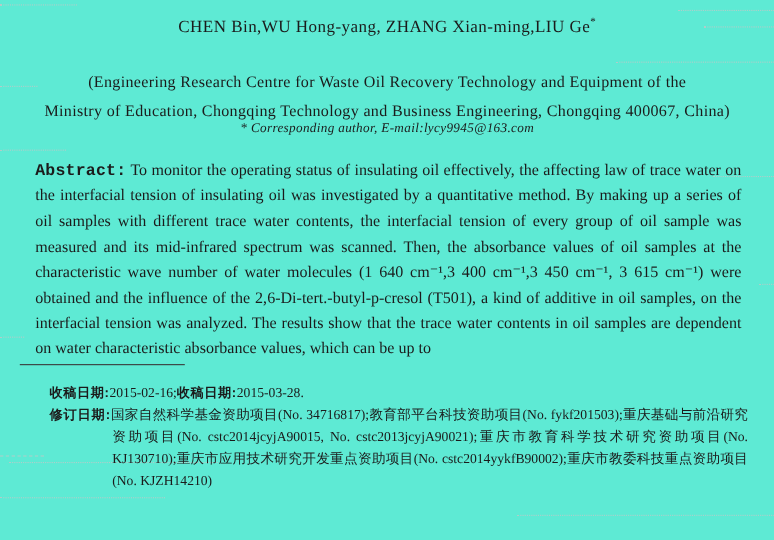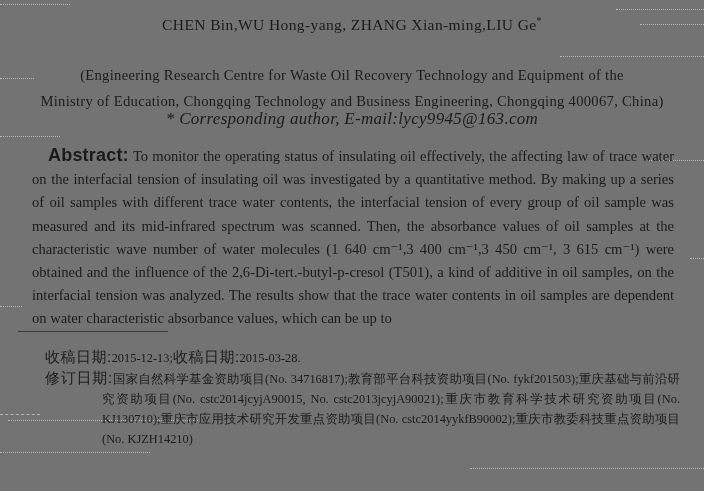--- a/index.html
+++ b/index.html
@@ -1,57 +1,57 @@
 <!DOCTYPE html>
 <html><head>
 <meta charset="utf-8">
 <style>
   html,body { margin:0; padding:0; background:#e8e8e8; }
   .page {
     position:relative; width:704px; height:491px; margin:0 auto;
-    background:#737373; color:#1b1b1b; overflow:hidden;
+    background:#5eead4; color:#1b1b1b; overflow:hidden;
     font-family:"Liberation Serif","DejaVu Serif",serif;
   }
   
   .author-line {
     position:absolute; top:15px; left:0; right:0;
     text-align:center; font-size:15.5px; letter-spacing:0.4px; white-space:nowrap;
   }
   .author-line sup { font-size:10px; }
   .affiliation {
     position:absolute; top:62px; left:20px; right:20px;
     text-align:center; font-size:14.6px; line-height:26px;
     letter-spacing:0.3px;
   }
   .corresponding {
     position:absolute; top:109px; left:0; right:0;
-    text-align:center; font-style:italic; font-size:17px; letter-spacing:0.3px;
+    text-align:center; font-style:italic; font-size:12px; letter-spacing:0.3px;
   }
   
   .abstract {
     position:absolute; top:144px; left:32px; right:30px;
     font-size:14.6px; line-height:23.2px; text-align:justify;
   }
   .abstract .abs-label {
-    font-weight:bold; font-family:Liberation Sans, sans-serif;
-    font-size:18px; letter-spacing:0.2px;margin-left:16px;
+    font-weight:bold; font-family:Liberation Mono, monospace;
+    font-size:15px; letter-spacing:0.2px;
   }
   
   .footnote-rule {
     position:absolute; top:331px; left:18px; width:150px; height:0;
     border-top:1.6px solid #3a3a3a;
   }
   .footnotes {
     position:absolute; top:347px; left:45px; right:24px;
     font-size:12.4px; line-height:20px;
   }
   .footnotes p { margin:0; }
   .cjk-label {
-    font-weight:normal; font-family:"Liberation Sans","DejaVu Sans",sans-serif;
-    font-size:15px; letter-spacing:0.5px;margin-top:36px;
+    font-weight:bold; font-family:"Liberation Sans","DejaVu Sans",sans-serif;
+    font-size:12px; letter-spacing:0.5px;margin-top:36px;
   }
   .hang { padding-left:57px; text-indent:-57px; text-align:justify; }
   
   .art { position:absolute; height:0; border-top:1px dotted #c6c6c6; opacity:.8; }
 </style>
 </head>
 <body>
 
 <div class="page">
 
@@ -78,17 +78,17 @@
   </div>
 
   <div class="corresponding">* Corresponding author, E-mail:lycy9945@163.com</div>
 
   <div class="abstract"><span class="abs-label">Abstract:</span> <span>To monitor the operating status of insulating oil effectively, the affecting law of trace water on the interfacial tension of insulating oil was investigated by a quantitative method. By making up a series of oil samples with different trace water contents, the interfacial tension of every group of oil sample was measured and its mid-infrared spectrum was scanned. Then, the absorbance values of oil samples at the characteristic wave number of water molecules (1 640 cm⁻¹,3 400 cm⁻¹,3 450 cm⁻¹, 3 615 cm⁻¹) were obtained and the influence of the 2,6-Di-tert.-butyl-p-cresol (T501), a kind of additive in oil samples, on the interfacial tension was analyzed. The results show that the trace water contents in oil samples are dependent on water characteristic absorbance values, which can be up to</span>
   </div>
 
   <div class="footnote-rule"></div>
 
   <div class="footnotes">
-    <p><span class="cjk-label">收稿日期:</span><span>2015-12-13;</span><span class="cjk-label">收稿日期:</span><span>2015-03-28.</span></p>
+    <p><span class="cjk-label">收稿日期:</span><span>2015-02-16;</span><span class="cjk-label">收稿日期:</span><span>2015-03-28.</span></p>
     <p class="hang"><span class="cjk-label">修订日期:</span><span>国家自然科学基金资助项目(No. 34716817);教育部平台科技资助项目(No. fykf201503);重庆基础与前沿研究资助项目(No. cstc2014jcyjA90015, No. cstc2013jcyjA90021);重庆市教育科学技术研究资助项目(No. KJ130710);重庆市应用技术研究开发重点资助项目(No. cstc2014yykfB90002);重庆市教委科技重点资助项目(No. KJZH14210)</span></p>
   </div>
 
 </div>
 
 </body></html>

